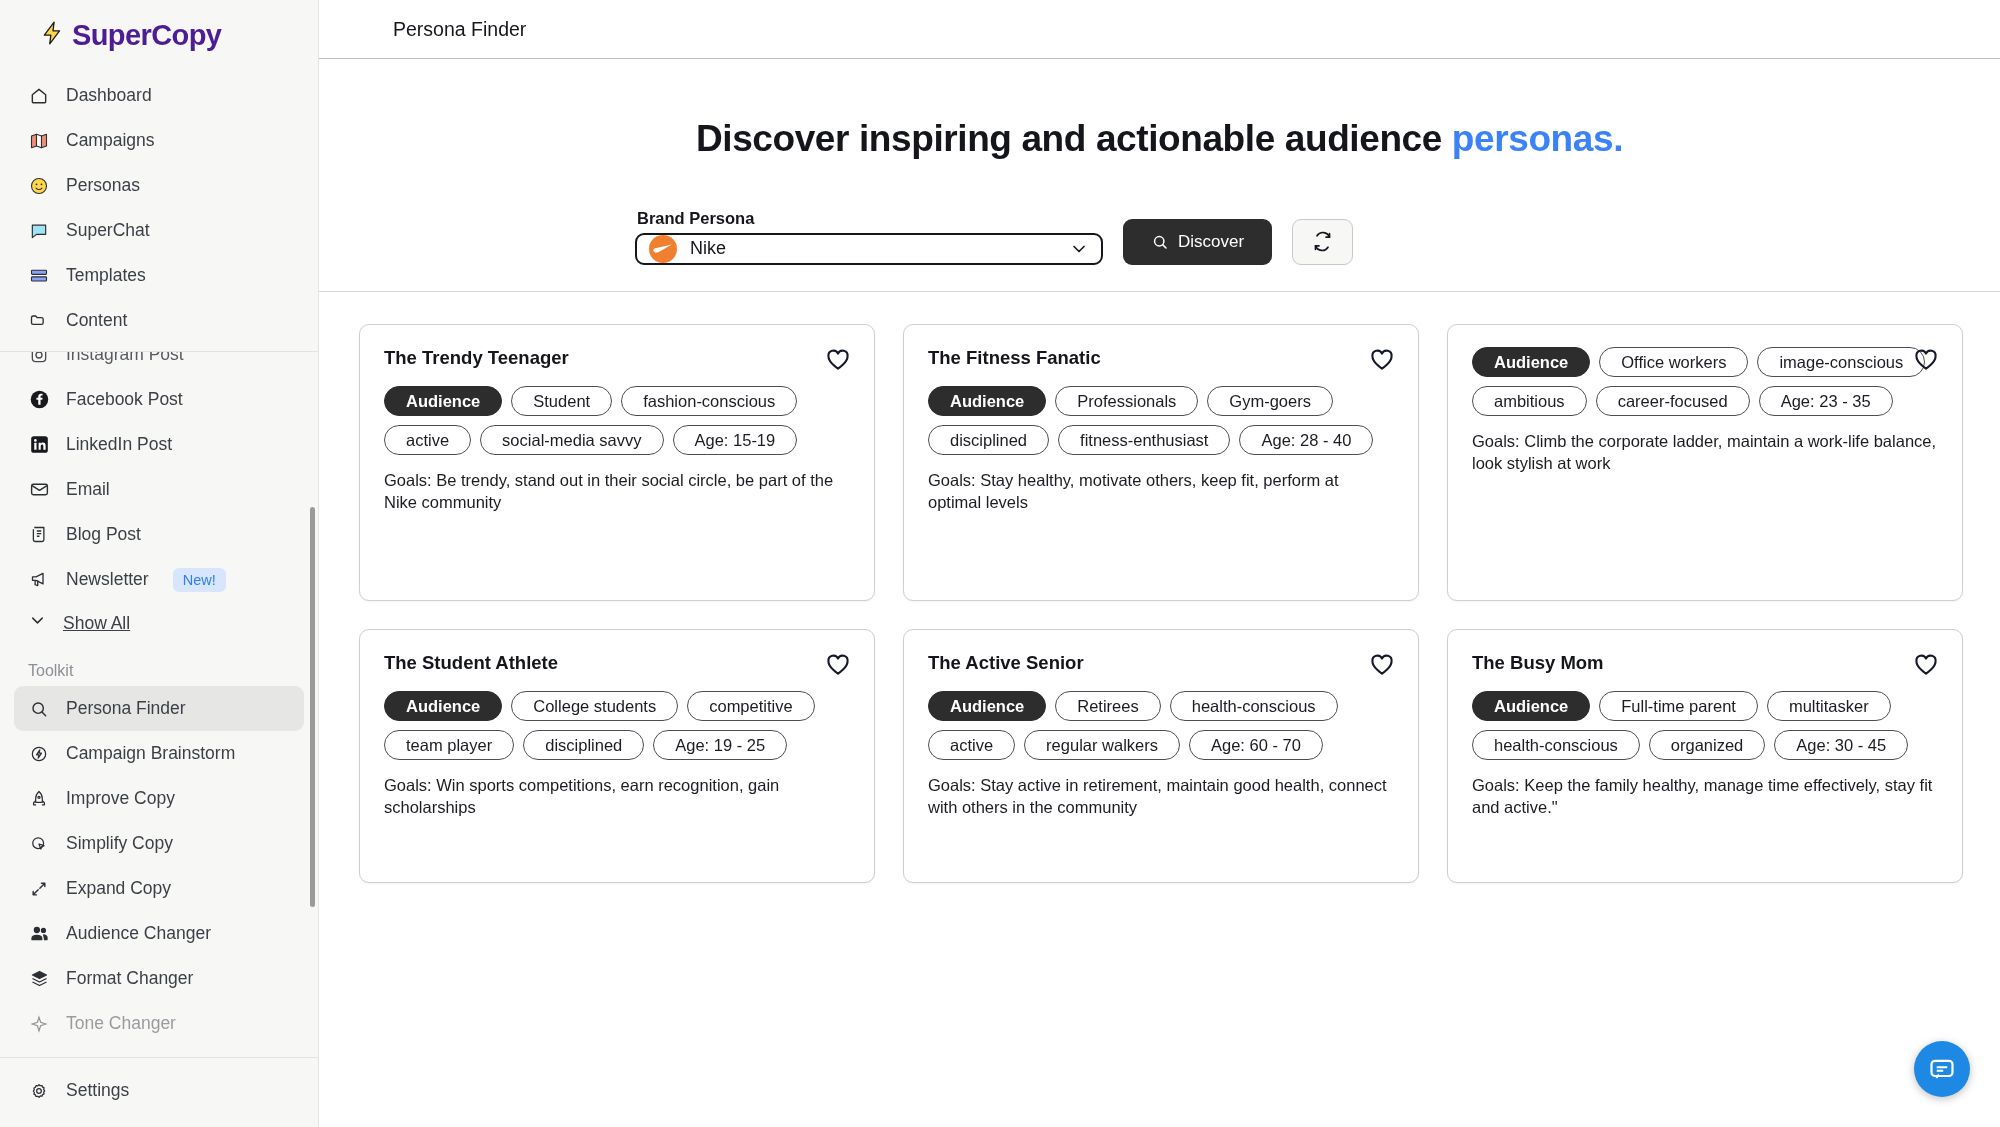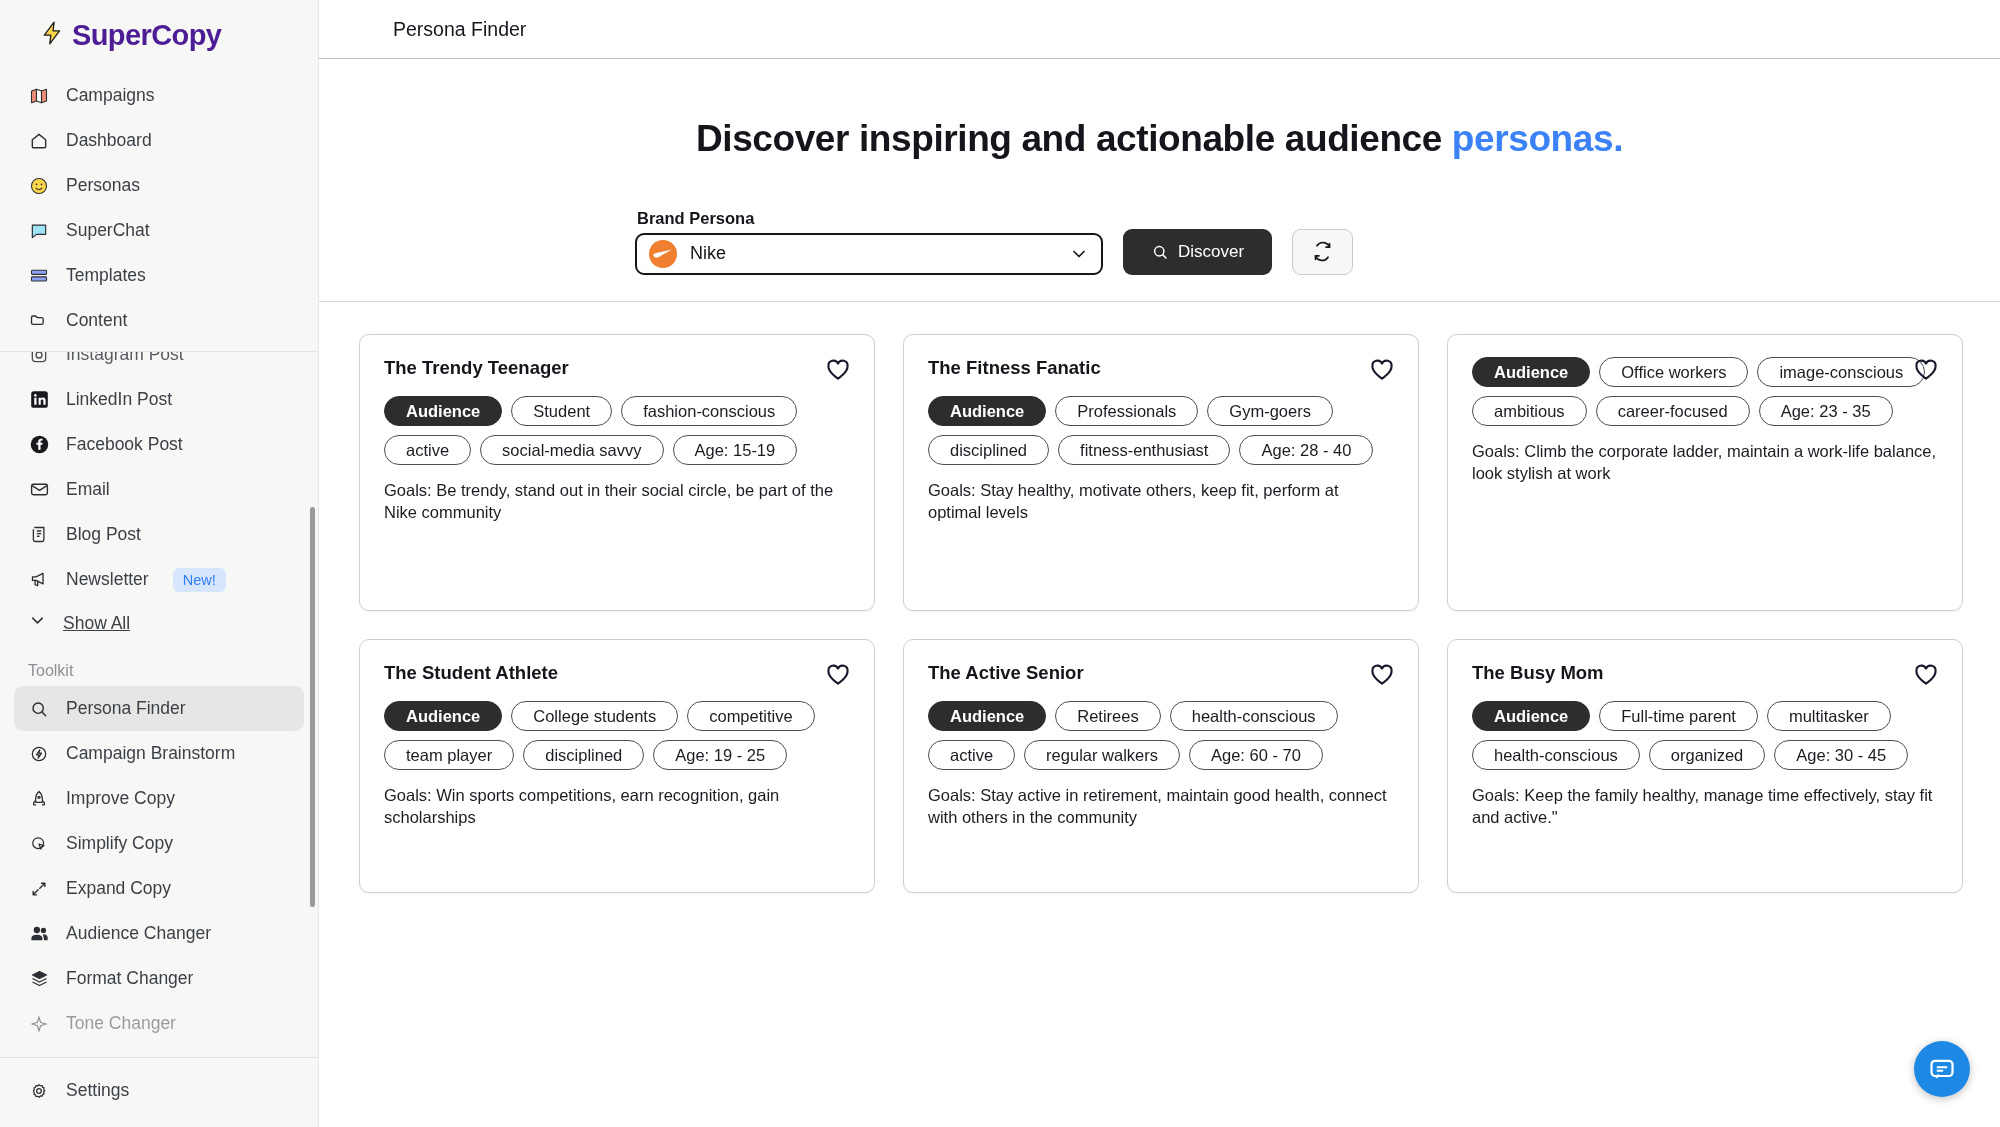--- a/index.html
+++ b/index.html
@@ -90,21 +90,21 @@
 
   .controls {
     display: flex; align-items: flex-end; gap: 20px;
     padding: 24px 0 0 316px;
   }
   .field-label {
     font-size: 16.5px; font-weight: bold; color: #14161b;
     margin-bottom: 5px; margin-left: 2px;
   }
   .select-box {
-    width: 468px; height: 42px; border: 2px solid #15171c;
+    width: 468px; height: 32px; border: 2px solid #15171c;
     border-radius: 9px; background: #fff;
     display: flex; align-items: center; padding: 0 12px 0 12px;
     cursor: pointer;
   }
   .nike-logo {
     width: 28px; height: 28px; border-radius: 50%;
     background: #f08030; flex: none; position: relative;
     display: flex; align-items: center; justify-content: center;
     margin-right: 13px;
   }
@@ -180,35 +180,35 @@
         <svg width="26" height="30" viewBox="0 0 24 24">
             <path d="M13 2L4 14h6l-1 8 9-12h-6z" fill="#FFD54A" stroke="#1a1a1a" stroke-width="1.2" stroke-linejoin="round"></path>
           </svg>
       </span>
       <span class="brand-name">SuperCopy</span>
     </div>
 
     <div class="nav-top">
       <div class="nav-item">
         <span class="ico">
+          <svg width="20" height="20" viewBox="0 0 24 24" fill="none" stroke="#2b2e33" stroke-width="1.7" stroke-linejoin="round">
+              <path d="M4 10.5L12 4l8 6.5V19a1 1 0 0 1-1 1H5a1 1 0 0 1-1-1z"></path>
+            </svg>
+        </span>
+        <span>Dashboard</span>
+      </div>
+      <div class="nav-item">
+        <span class="ico">
           <svg width="20" height="20" viewBox="0 0 24 24">
               <path d="M3 6l6-2v14l-6 2z" fill="#f08c78" stroke="#2b2e33" stroke-width="1.3" stroke-linejoin="round"></path>
               <path d="M9 4l6 2v14l-6-2z" fill="#fff" stroke="#2b2e33" stroke-width="1.3" stroke-linejoin="round"></path>
               <path d="M15 6l6-2v14l-6 2z" fill="#f08c78" stroke="#2b2e33" stroke-width="1.3" stroke-linejoin="round"></path>
             </svg>
         </span>
         <span>Campaigns</span>
-      </div>
-      <div class="nav-item">
-        <span class="ico">
-          <svg width="20" height="20" viewBox="0 0 24 24" fill="none" stroke="#2b2e33" stroke-width="1.7" stroke-linejoin="round">
-              <path d="M4 10.5L12 4l8 6.5V19a1 1 0 0 1-1 1H5a1 1 0 0 1-1-1z"></path>
-            </svg>
-        </span>
-        <span>Dashboard</span>
       </div>
       <div class="nav-item">
         <span class="ico">
           <svg width="20" height="20" viewBox="0 0 24 24">
               <circle cx="12" cy="12" r="9" fill="#FFD84A" stroke="#2b2e33" stroke-width="1.3"></circle>
               <circle cx="9" cy="10" r="1.1" fill="#2b2e33"></circle>
               <circle cx="15" cy="10" r="1.1" fill="#2b2e33"></circle>
               <path d="M8.5 14.5a4.5 4.5 0 0 0 7 0" fill="none" stroke="#2b2e33" stroke-width="1.3" stroke-linecap="round"></path>
             </svg>
         </span>
@@ -250,36 +250,36 @@
             <svg width="20" height="20" viewBox="0 0 24 24" fill="none" stroke="#2b2e33" stroke-width="1.6">
                 <rect x="4" y="4" width="16" height="16" rx="4"></rect>
                 <circle cx="12" cy="12" r="3.6"></circle>
               </svg>
           </span>
           <span>Instagram Post</span>
         </div>
         <div class="nav-item">
           <span class="ico">
             <svg width="21" height="21" viewBox="0 0 24 24">
+                <circle cx="12" cy="12" r="10" fill="#18191c"></circle>
+                <path d="M13.2 12.2h2l.3-2.3h-2.3V8.6c0-.7.2-1.1 1.1-1.1h1.2V5.4c-.2 0-1-.1-1.8-.1-1.8 0-3.1 1.1-3.1 3.2v1.4H8.5v2.3h2.1v5.8h2.6z" fill="#fff"></path>
+              </svg>
+          </span>
+          <span>Facebook Post</span>
+        </div>
+        <div class="nav-item">
+          <span class="ico">
+            <svg width="21" height="21" viewBox="0 0 24 24">
                 <rect x="2.5" y="2.5" width="19" height="19" rx="3" fill="#18191c"></rect>
                 <rect x="6" y="10" width="2.6" height="8" fill="#fff"></rect>
                 <circle cx="7.3" cy="7.3" r="1.5" fill="#fff"></circle>
                 <path d="M11 18v-8h2.5v1.1c.5-.8 1.4-1.3 2.5-1.3 1.9 0 3 1.2 3 3.5V18h-2.6v-4.2c0-1.1-.4-1.8-1.4-1.8-.8 0-1.3.5-1.5 1.1-.1.2-.1.5-.1.8V18z" fill="#fff"></path>
               </svg>
           </span>
           <span>LinkedIn Post</span>
-        </div>
-        <div class="nav-item">
-          <span class="ico">
-            <svg width="21" height="21" viewBox="0 0 24 24">
-                <circle cx="12" cy="12" r="10" fill="#18191c"></circle>
-                <path d="M13.2 12.2h2l.3-2.3h-2.3V8.6c0-.7.2-1.1 1.1-1.1h1.2V5.4c-.2 0-1-.1-1.8-.1-1.8 0-3.1 1.1-3.1 3.2v1.4H8.5v2.3h2.1v5.8h2.6z" fill="#fff"></path>
-              </svg>
-          </span>
-          <span>Facebook Post</span>
         </div>
         <div class="nav-item">
           <span class="ico">
             <svg width="21" height="21" viewBox="0 0 24 24" fill="none" stroke="#2b2e33" stroke-width="1.6" stroke-linejoin="round">
                 <rect x="3" y="6" width="18" height="12" rx="2"></rect>
                 <path d="M3.5 7.5L12 13l8.5-5.5"></path>
               </svg>
           </span>
           <span>Email</span>
         </div>

